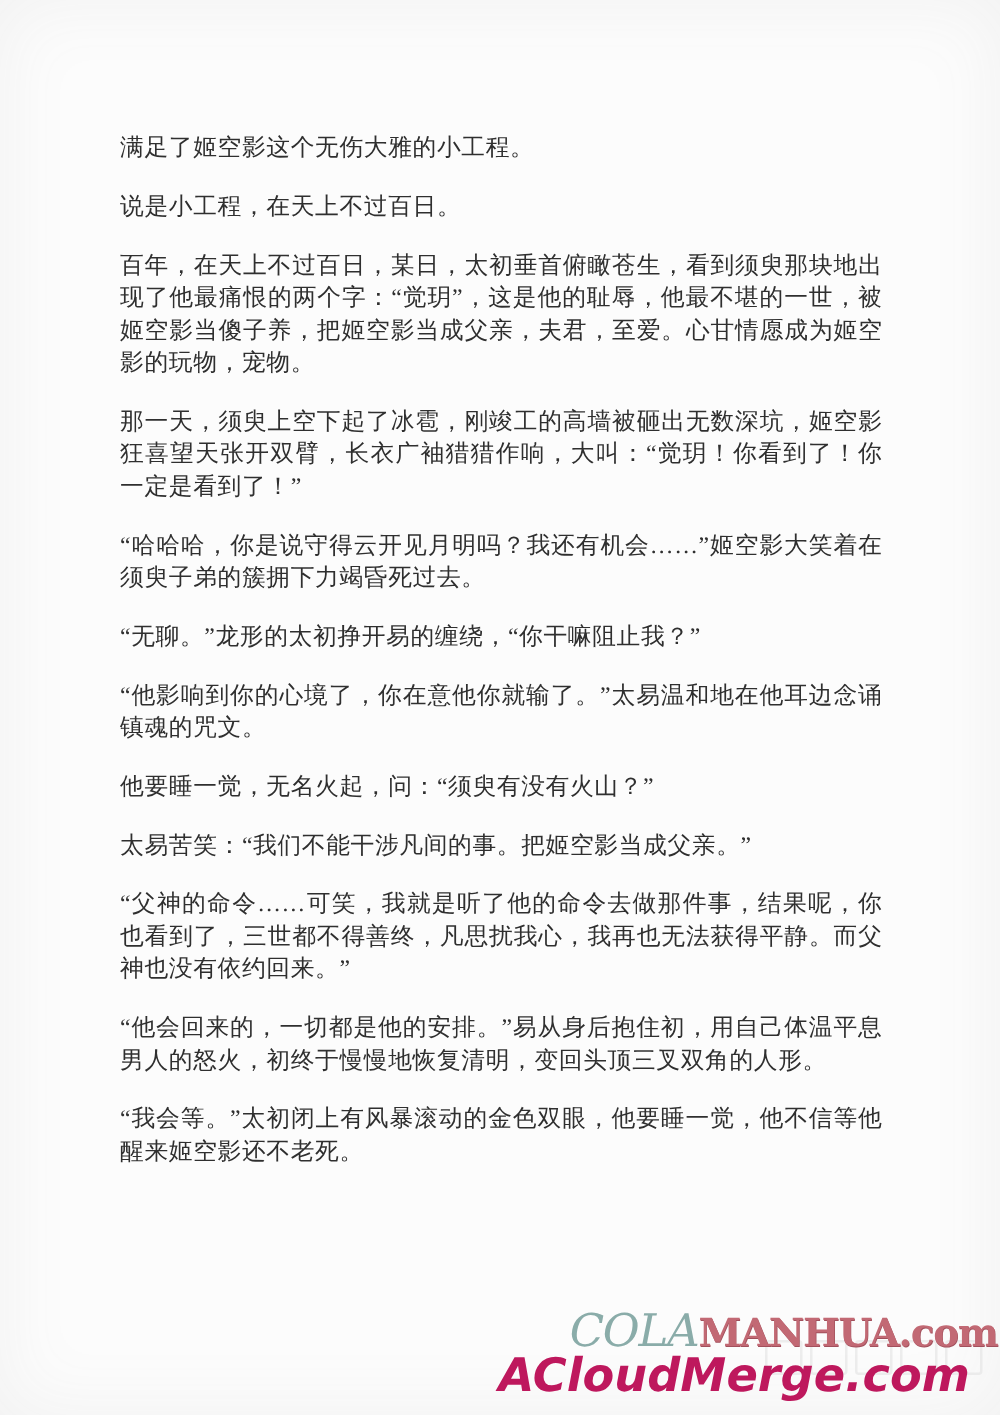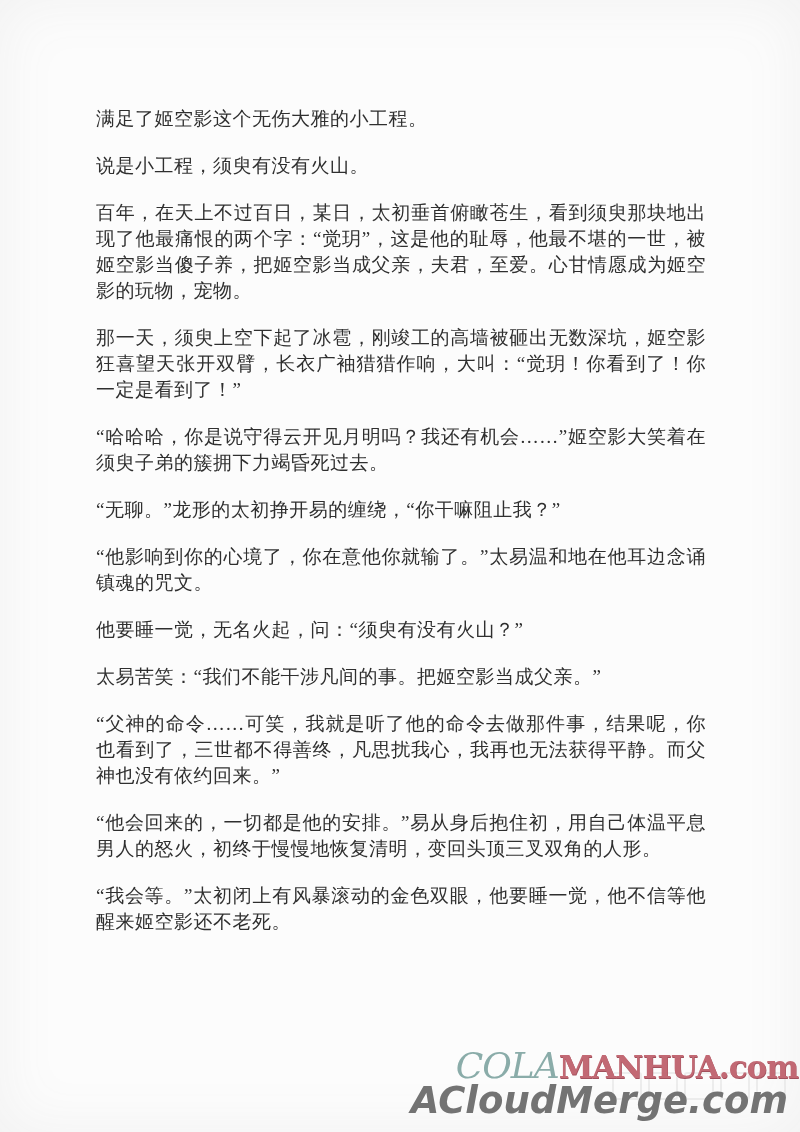--- a/index.html
+++ b/index.html
@@ -41,28 +41,28 @@
   }
   .wm-manhua {
     font-family: "DejaVu Serif", serif;
     font-weight: 700;
     font-size: 31px;
     letter-spacing: -1px;
     color: #c26974;
     text-shadow: 0.5px 0.5px 0 #a2505c;
   }
   .wm-line2 {
-    position: absolute; right: 12px; top: 42px;
+    position: absolute; right: 24px; top: 42px;
     font-family: "DejaVu Sans", sans-serif;
     font-weight: 700;
     font-style: italic;
     font-size: 37px;
     line-height: 1;
     letter-spacing: 0px;
-    color: #737373;
+    color: #be185d;
     white-space: nowrap;
   }
   .wm-faint {
     position: absolute; right: 14px; top: 32px;
     display: flex; gap: 6px;
     opacity: 0.45;
   }
   .wm-faint span {
     display: block;
     width: 26px; height: 24px;
@@ -70,21 +70,21 @@
     border-radius: 3px;
   }
 </style>
 </head>
 <body>
 
 <div class="page">
 
   <div class="text-block">
     <p>满足了姬空影这个无伤大雅的小工程。</p>
-    <p>说是小工程，须臾有没有火山。</p>
+    <p>说是小工程，在天上不过百日。</p>
     <p>百年，在天上不过百日，某日，太初垂首俯瞰苍生，看到须臾那块地出现了他最痛恨的两个字：“觉玥”，这是他的耻辱，他最不堪的一世，被姬空影当傻子养，把姬空影当成父亲，夫君，至爱。心甘情愿成为姬空影的玩物，宠物。</p>
     <p>那一天，须臾上空下起了冰雹，刚竣工的高墙被砸出无数深坑，姬空影狂喜望天张开双臂，长衣广袖猎猎作响，大叫：“觉玥！你看到了！你一定是看到了！”</p>
     <p>“哈哈哈，你是说守得云开见月明吗？我还有机会……”姬空影大笑着在须臾子弟的簇拥下力竭昏死过去。</p>
     <p>“无聊。”龙形的太初挣开易的缠绕，“你干嘛阻止我？”</p>
     <p>“他影响到你的心境了，你在意他你就输了。”太易温和地在他耳边念诵镇魂的咒文。</p>
     <p>他要睡一觉，无名火起，问：“须臾有没有火山？”</p>
     <p>太易苦笑：“我们不能干涉凡间的事。把姬空影当成父亲。”</p>
     <p>“父神的命令……可笑，我就是听了他的命令去做那件事，结果呢，你也看到了，三世都不得善终，凡思扰我心，我再也无法获得平静。而父神也没有依约回来。”</p>
     <p>“他会回来的，一切都是他的安排。”易从身后抱住初，用自己体温平息男人的怒火，初终于慢慢地恢复清明，变回头顶三叉双角的人形。</p>
     <p>“我会等。”太初闭上有风暴滚动的金色双眼，他要睡一觉，他不信等他醒来姬空影还不老死。</p>

